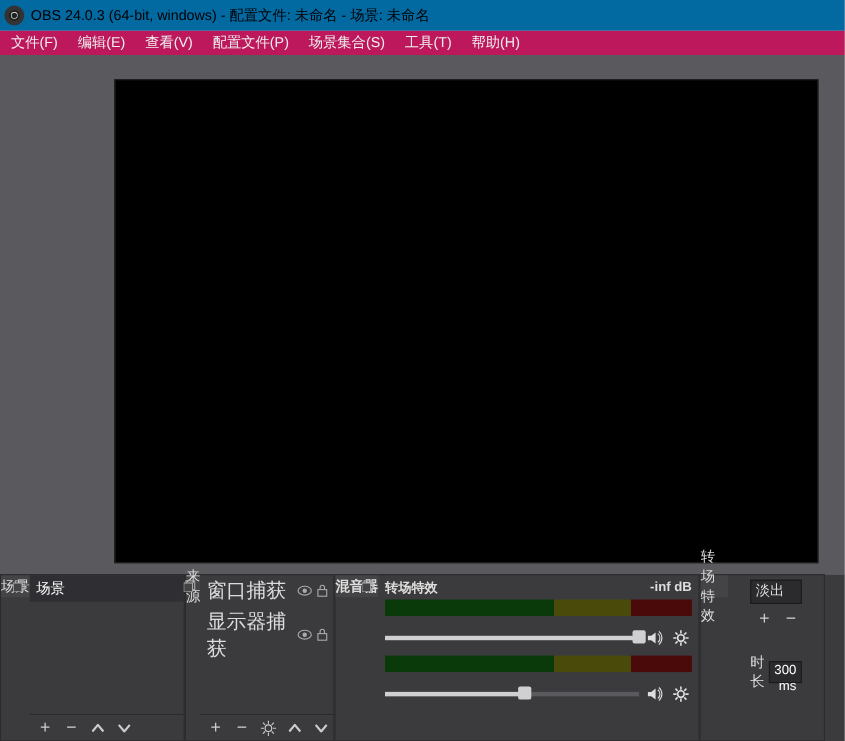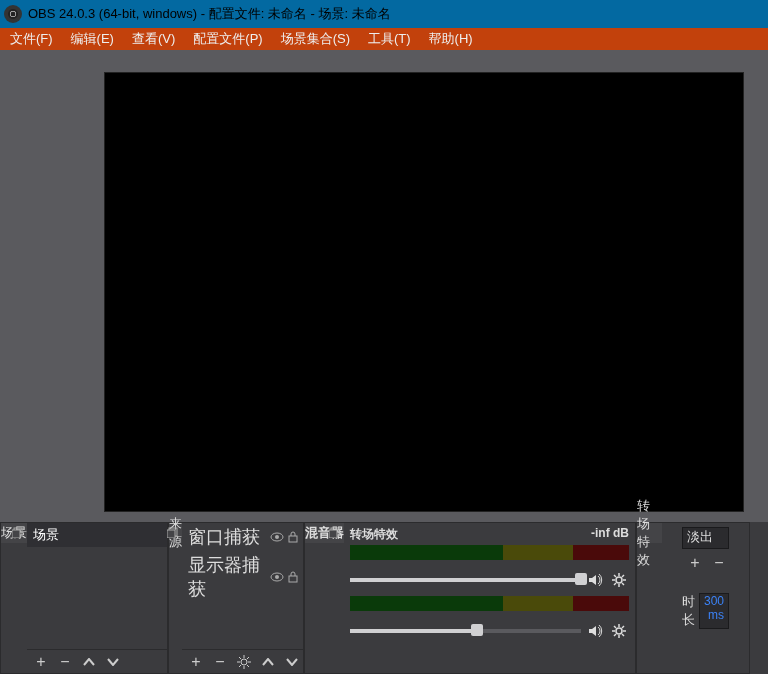--- a/index.html
+++ b/index.html
@@ -1,20 +1,20 @@
 <!DOCTYPE html>
 <html><head>
 <meta charset="utf-8">
 <style>
 * { margin: 0; padding: 0; box-sizing: border-box; font-family: Arial, sans-serif; }
 body { width: 768px; height: 674px; background: #f0f0f0; overflow: hidden; font-size: 12px; color: #ddd; }
 .titlebar { height: 28px; background: #0369a1; display: flex; align-items: center; padding-left: 4px; }
 .titlebar .logo { width: 18px; height: 18px; border-radius: 50%; background: #333; margin-right: 6px; display:flex;align-items:center;justify-content:center; }
 .titlebar .title { color: #000; font-size: 13px; }
-.menubar { height: 22px; background: #c2410c; display: flex; align-items: center; padding-left: 10px; }
+.menubar { height: 22px; background: #be185d; display: flex; align-items: center; padding-left: 10px; }
 .menubar .mitem { color: #eee; font-size: 13px; margin-right: 18px; cursor: default; }
 .workspace { height: 472px; background: #5a5a5e; display: flex; justify-content: center; padding: 22px 10px 10px 10px; }
 .preview { width: 640px; height: 440px; background: #000; border: 1px solid #222; margin-left: 80px; }
 .dock-row { display: flex; height: 152px; background: #3b3b3e; }
 .panel { background: #3b3b3e; border: 1px solid #2b2b2d; display: flex; flex-direction: row; }
 .panel-title { height: 20px; background: #444447; display: flex; align-items: center; justify-content: center; color: #ddd; font-size: 13px; position: relative; }
 .panel-title .dock-icon { position: absolute; right: 3px; top: 3px; width: 12px; height: 12px; }
 .panel-body { flex: 1; display: flex; flex-direction: column; }
 .scenes { width: 168px; }
 .sources { width: 136px; }
@@ -36,21 +36,21 @@
 .meter-fill2 { position:absolute; bottom:0; left:0; height:50%; background: linear-gradient(to right, #0f0 0%, #0f0 70%, #ff0 70%, #ff0 90%, #f00 90%, #f00 100%); }
 .slider-row { display: flex; align-items: center; margin-top: 10px; }
 .slider { flex: 1; height: 4px; background: #5a5a5e; position: relative; }
 .slider-fill { height: 100%; background: #d0d0d2; }
 .slider-thumb { position: absolute; top: -5px; width: 12px; height: 12px; background: #d0d0d2; border-radius: 2px; transform: translateX(-50%);}
 .slider-ctl { width: 20px; height: 20px; display:flex; align-items:center; justify-content:center; color:#ddd; margin-left:4px; }
 .trans-body { padding: 4px 20px; }
 .trans-select { width: 100%; height: 22px; background: #2b2b2e; color: #ddd; border: 1px solid #1a1a1c; font-size: 13px; padding: 0 4px; }
 .trans-add { display:flex; margin-top:4px; gap:4px; justify-content:flex-end;}
 .dur-row { display: flex; align-items: center; margin-top: 20px; gap:4px; font-size:13px; }
-.dur-input { flex:1; height: 36px; background: #2b2b2e; color: #3b82f6; border: 1px solid #1a1a1c; font-size: 12px; padding: 0 4px; text-align:right; }
+.dur-input { flex:1; height: 20px; background: #2b2b2e; color: #ffffff; border: 1px solid #1a1a1c; font-size: 12px; padding: 0 4px; text-align:right; }
 svg { display: block; }
 </style>
 </head>
 <body>
 
 <div class="titlebar">
   <div class="logo">
     <svg width="12" height="12" viewBox="0 0 12 12">
         <circle cx="6" cy="6" r="5" fill="#222"></circle>
         <circle cx="6" cy="6" r="3" fill="#fff"></circle>

